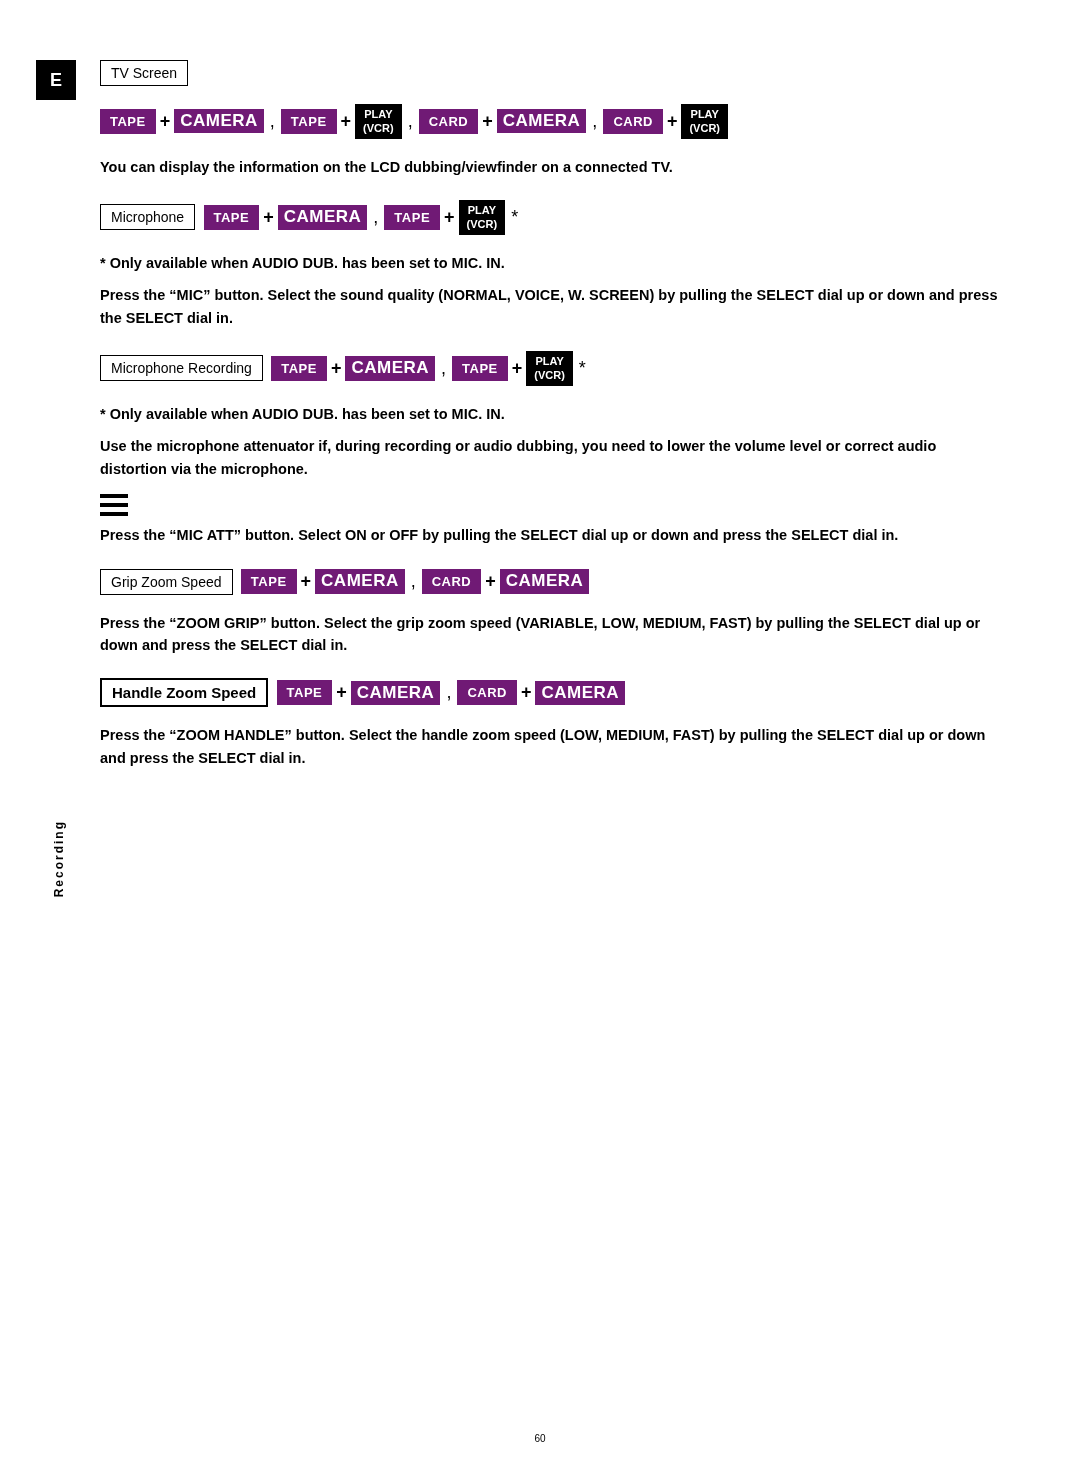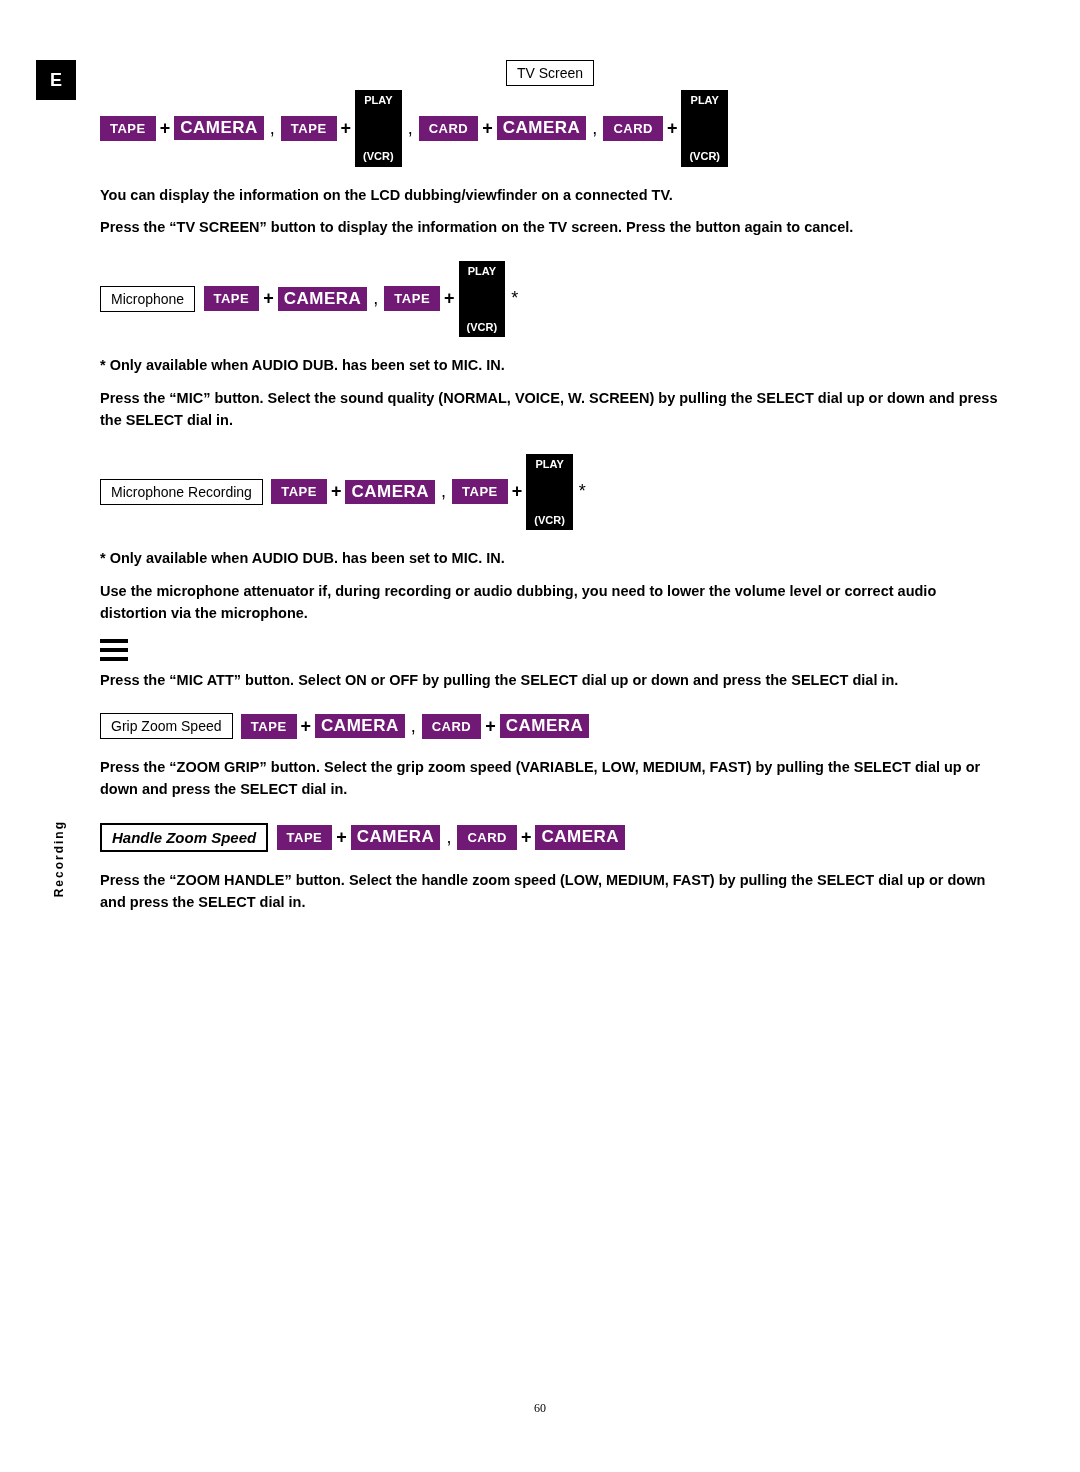--- a/index.html
+++ b/index.html
@@ -30,39 +30,37 @@
     }
 
     .section {
       margin-bottom: 22px;
     }
 
     .feature-header {
       display: flex;
       align-items: center;
       gap: 8px;
-      margin-bottom: 4px;
+      margin-bottom: 18px;
       flex-wrap: wrap;
-      justify-content: center;
     }
 
     .feature-label {
       border: 1.5px solid #000;
       padding: 4px 10px;
       font-size: 14px;
       white-space: nowrap;
     }
 
     .feature-label-bold {
       border: 2.5px solid #000;
       padding: 4px 10px;
       font-size: 15px;
       font-weight: bold;
       white-space: nowrap;
-      font-style: italic;
     }
 
     .btn {
       background: #701a75;
       color: #fff;
       font-weight: bold;
       font-size: 13px;
       padding: 5px 10px;
       display: inline-flex;
       align-items: center;
@@ -82,21 +80,20 @@
       flex-direction: column;
       align-items: center;
       justify-content: center;
       background: #000;
       color: #fff;
       font-weight: bold;
       padding: 3px 8px;
       font-size: 11px;
       line-height: 1.3;
       white-space: nowrap;
-      gap: 42px;
     }
 
     .plus {
       font-size: 18px;
       font-weight: bold;
       margin: 0 4px;
     }
 
     .comma {
       font-size: 18px;
@@ -122,25 +119,24 @@
 
     .body-text-bold {
       font-weight: bold;
       font-size: 14.5px;
       line-height: 1.55;
       margin-bottom: 10px;
     }
 
     .page-number {
       position: absolute;
-      bottom: 56px;
+      bottom: 28px;
       left: 50%;
       transform: translateX(-50%);
-      font-size: 12px;
-      font-family: Liberation Serif, serif;
+      font-size: 10px;
     }
   </style>
 </head>
 <body>
 
 <div class="page-label">E</div>
 
 <div class="section">
   <div class="feature-header">
     <div class="feature-label">TV Screen</div>
@@ -169,21 +165,20 @@
     <span class="btn">CARD</span>
     <span class="plus">+</span>
     <span class="btn-stacked">
       <span>PLAY</span>
       <span>(VCR)</span>
     </span>
   </div>
 
   <br>
   <p class="body-text-bold">You can display the information on the LCD dubbing/viewfinder on a connected TV.</p>
-  <p class="body-text-bold">Press the “TV SCREEN” button to display the information on the TV screen. Press the button again to cancel.</p>
 </div>
 
 <div class="section">
   <div class="combo-row">
     <div class="feature-label">Microphone</div>
     &nbsp;&nbsp;
     <span class="btn">TAPE</span>
     <span class="plus">+</span>
     <span class="btn btn-small">CAMERA</span>
     <span class="comma">,</span>

